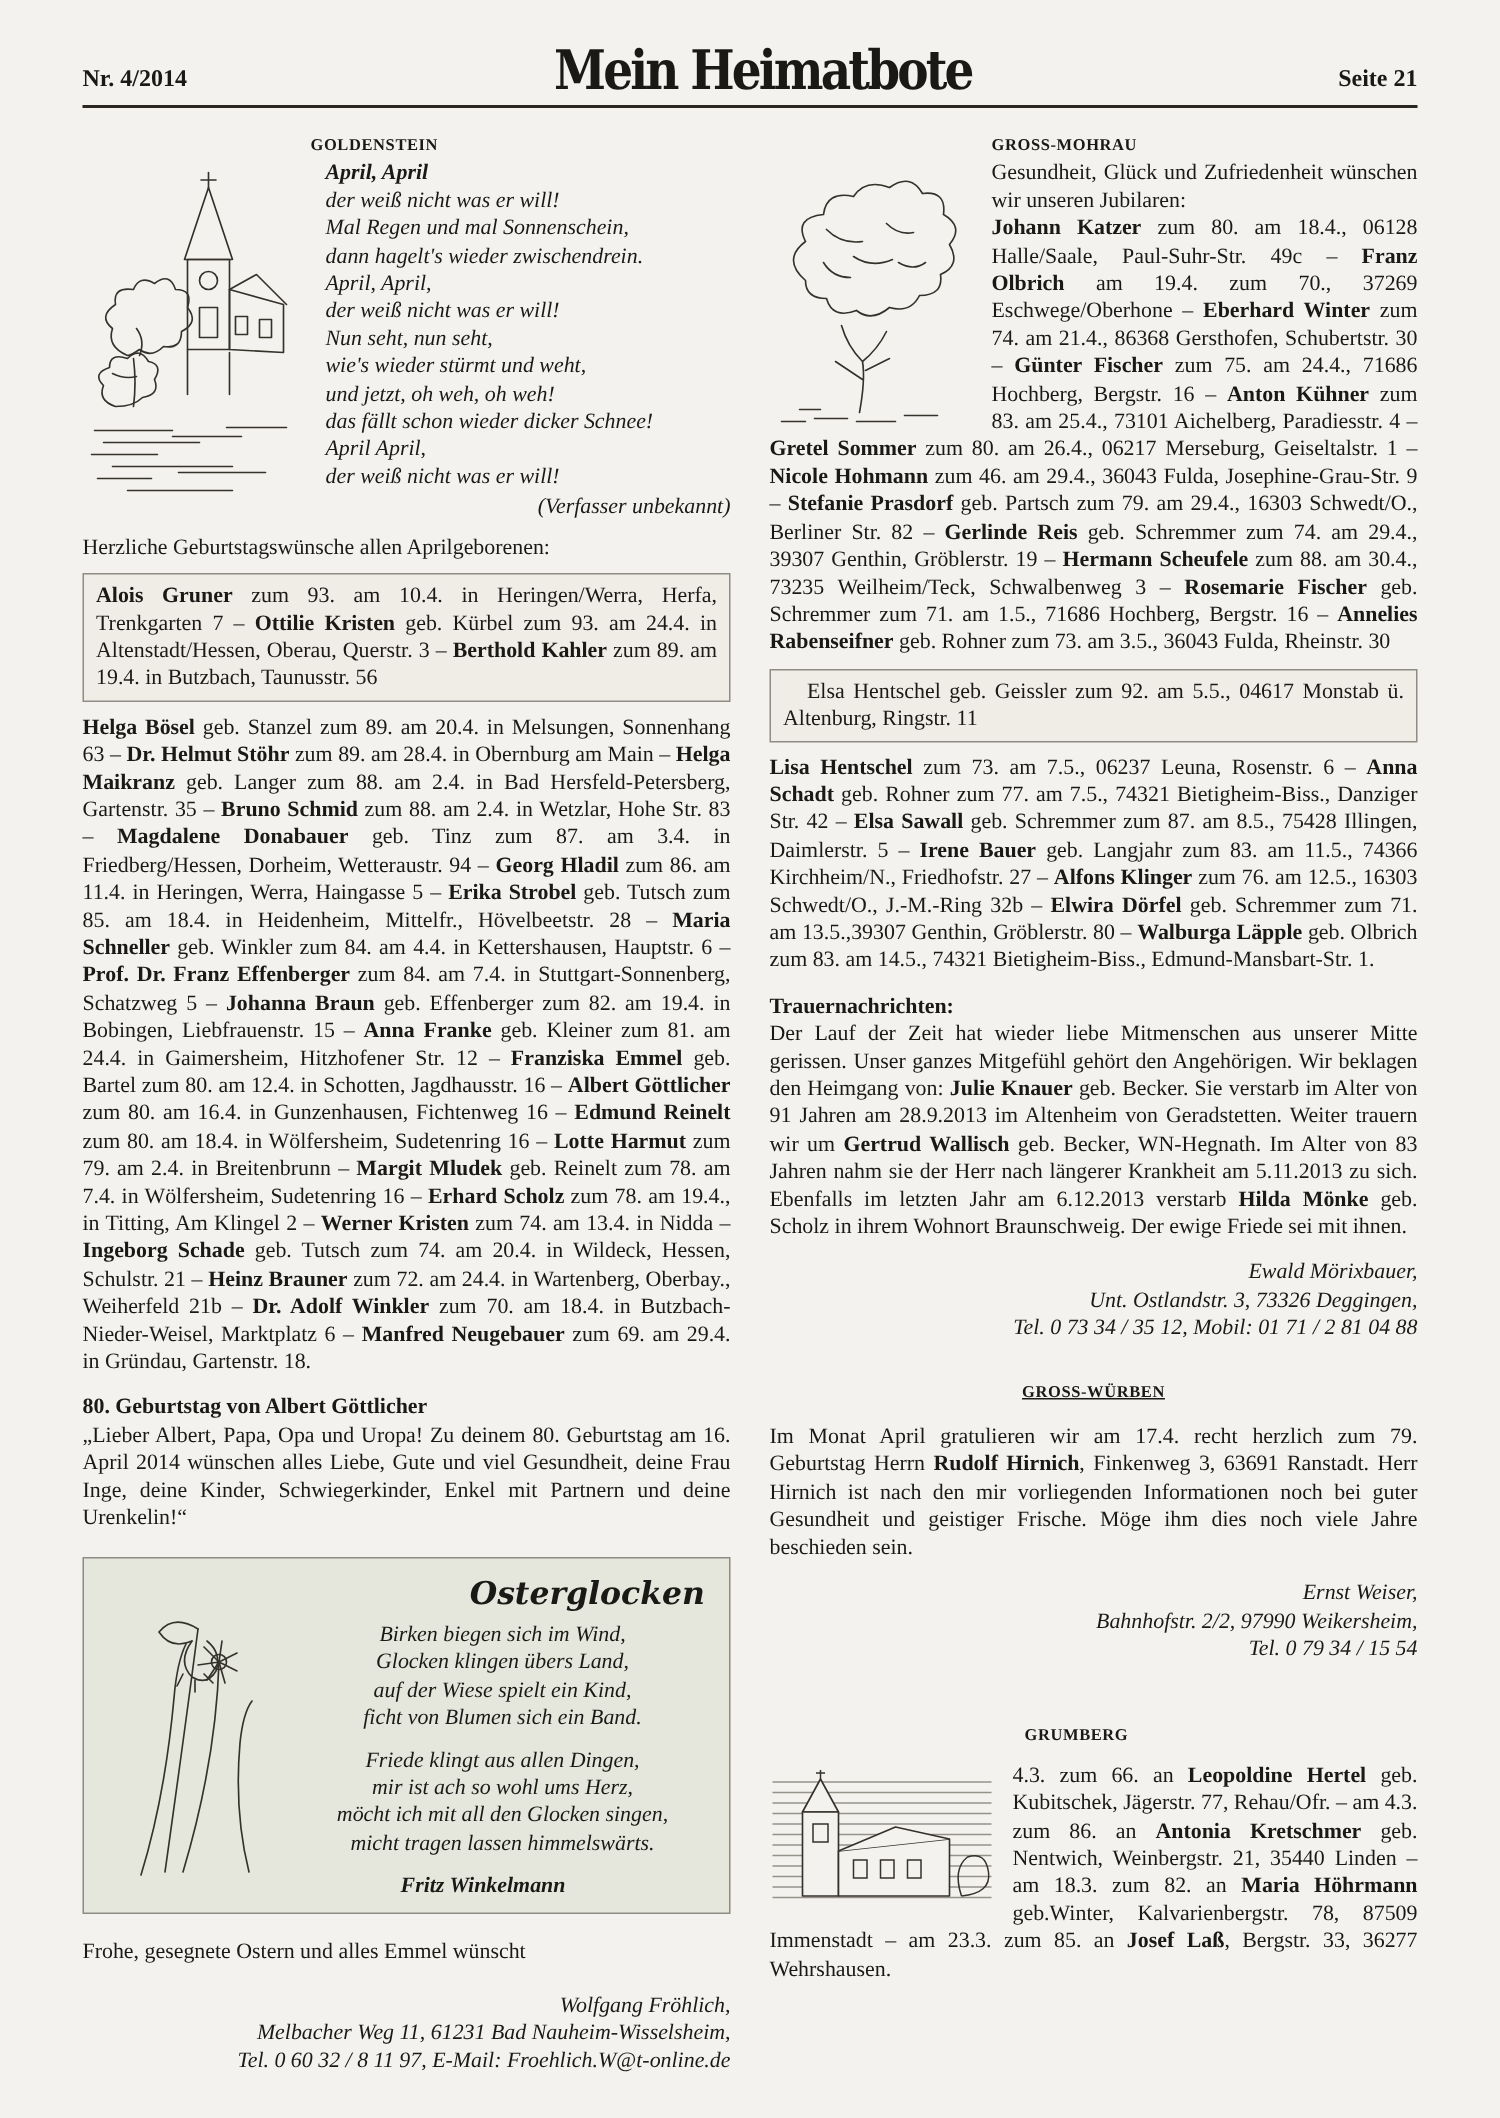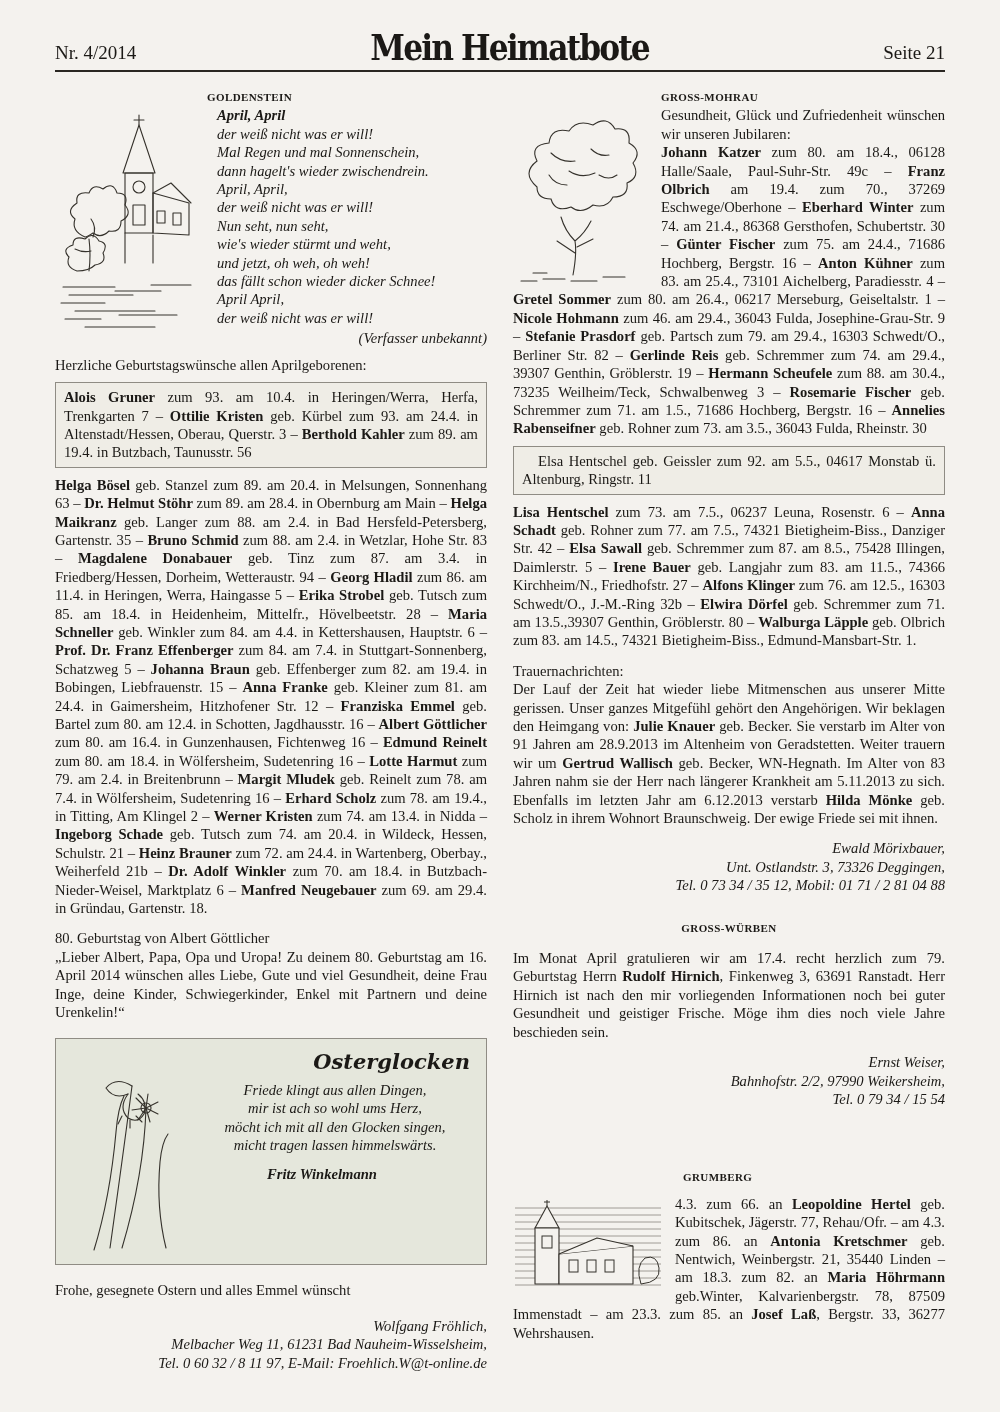--- a/index.html
+++ b/index.html
@@ -6,49 +6,49 @@
   .page{
     width:1000px;height:1412px;box-sizing:border-box;position:relative;
     margin:0 auto;background:#f4f2ee;color:#1b1916;
     font-family:"Liberation Serif","DejaVu Serif",serif;
     font-size:14.6px;line-height:18.4px;
     padding:34px 55px 0 55px;overflow:hidden;
   }
   
   .hdr{display:flex;justify-content:space-between;align-items:flex-end;
        border-bottom:2px solid #2a2722;padding-bottom:6px;}
-  .hdr-side{font-size:19px;padding-bottom:2px;}
+  .hdr-side{font-size:16px;padding-bottom:2px;font-weight:bold;}
   .masthead{
     font-family:"DejaVu Serif",serif;font-weight:700;font-size:33px;line-height:30px;
     letter-spacing:-2px;transform:scale(.95,1.1);transform-origin:center bottom;
   }
   
   .cols{display:flex;gap:26px;margin-top:16px;}
   .col{width:432px;min-width:432px;}
   .sec-h{font-weight:700;font-size:11px;letter-spacing:.4px;}
   .ind-g{margin-left:152px;}
   .ind-m{margin-left:148px;}
   .ind-gr{margin-left:170px;}
   .ctr{text-align:center;}
   .jst{text-align:justify;}
   .fl{float:left;margin:3px 12px 2px 0;}
   .clear{clear:both;}
   .poem{font-style:italic;}
   .poem-title{font-weight:700;font-style:italic;}
   .poem-author{text-align:right;font-style:italic;margin-top:2px;}
   .infobox{border:1px solid #8f8c84;background:#efede6;padding:5px 8px;margin:8px 0;}
-  .b-heading{font-weight:400;margin-top:12px;}
+  .b-heading{font-weight:700;margin-top:12px;}
   .oster-box{border:1px solid #8f8c84;background:#e5e7dc;padding:10px 16px 8px;margin-top:16px;}
   .oster-title{font-family:"DejaVu Serif",serif;font-style:italic;font-weight:700;
                font-size:21px;text-align:right;margin:4px 0 10px;}
   .oster-poem{font-style:italic;text-align:center;margin-bottom:10px;}
   .oster-author{font-style:italic;text-align:center;padding-right:26px;margin-top:2px;font-weight:bold;}
   .sig{font-style:italic;text-align:right;margin:18px 0 12px;}
-  .mt8{margin-top:8px;} .mt12{margin-top:12px;} .mt16{margin-top:16px;} .mt24{margin-top:24px;}
-  .mt40{margin-top:60px;}
+  .mt8{margin-top:8px;} .mt12{margin-top:12px;} .mt16{margin-top:16px;} .mt24{margin-top:24px;text-decoration:underline;}
+  .mt40{margin-top:40px;}
   svg{display:block;}
 </style>
 </head>
 <body>
 
 <div class="page">
 
   <div class="hdr">
     <span class="hdr-side">Nr. 4/2014</span>
     <span class="masthead">Mein Heimatbote</span>
@@ -104,20 +104,21 @@
             <path d="M22 198 q16 -52 22 -118 q2 -24 8 -36"></path>
             <path d="M94 196 q-10 -40 -6 -86 q2 -20 8 -28"></path>
             <path d="M60 34 q-16 -10 -26 2 q8 12 22 6"></path>
             <path d="M56 42 q-10 14 0 24 q10 6 16 -4 q4 -12 -6 -20"></path>
             <path d="M50 64 l-4 8 M58 68 v8 M64 64 l6 6"></path>
             <path d="M74 56 l-10 -10 M74 56 l-14 2 M74 56 l-8 12 M74 56 l4 14 M74 56 l12 6 M74 56 l12 -6 M74 56 l2 -14"></path>
             <circle cx="74" cy="56" r="5"></circle>
           </g>
         </svg>
         <div class="oster-title">Osterglocken</div>
+        <div class="oster-poem">Birken biegen sich im Wind,<br>Glocken klingen übers Land,<br>auf der Wiese spielt ein Kind,<br>ficht von Blumen sich ein Band.</div>
         <div class="oster-poem">Friede klingt aus allen Dingen,<br>mir ist ach so wohl ums Herz,<br>möcht ich mit all den Glocken singen,<br>micht tragen lassen himmelswärts.</div>
         <div class="oster-author">Fritz Winkelmann</div>
         <div class="clear"></div>
       </div>
 
       <div class="mt16">Frohe, gesegnete Ostern und alles Emmel wünscht</div>
       <div class="sig">Wolfgang Fröhlich,<br>Melbacher Weg 11, 61231 Bad Nauheim-Wisselsheim,<br>Tel. 0 60 32 / 8 11 97, E-Mail: Froehlich.W@t-online.de</div>
 
     </div>
 

